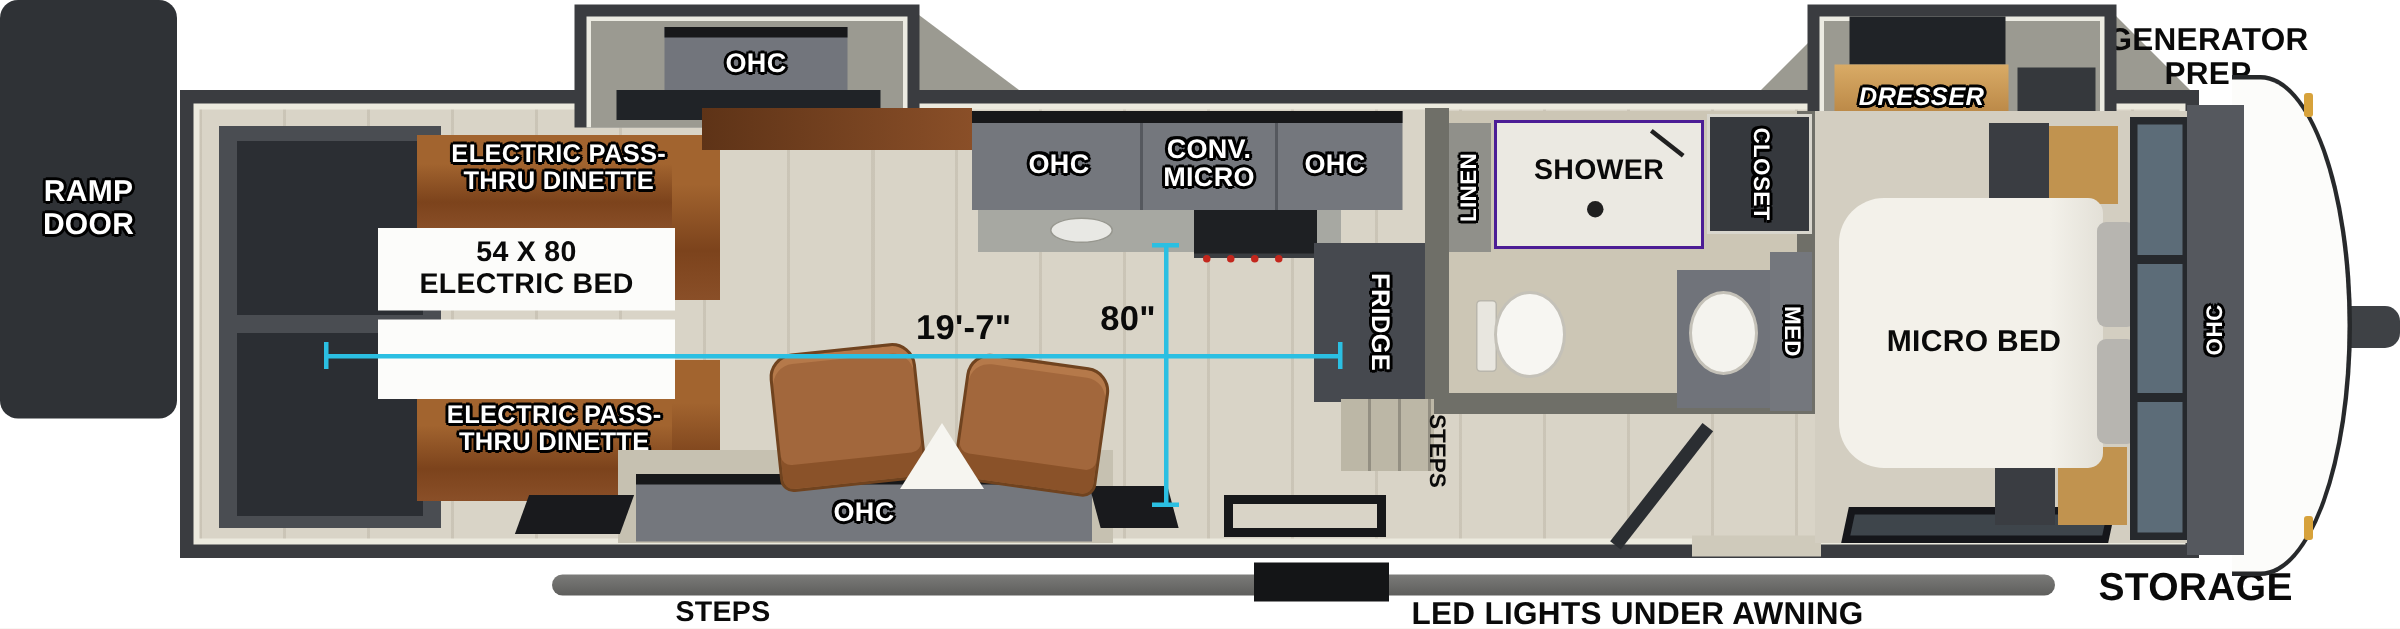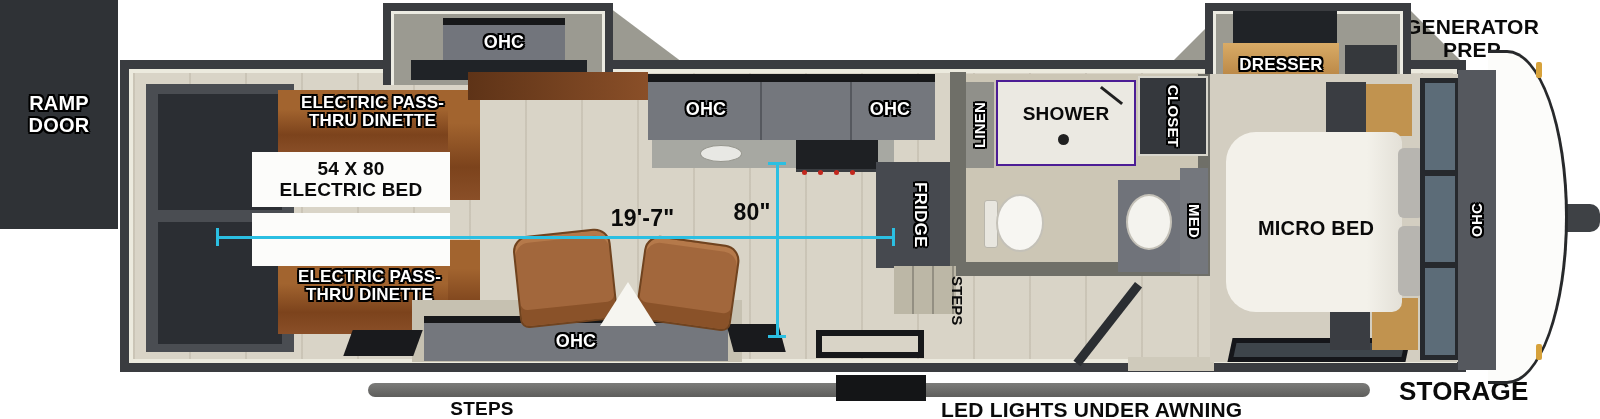--- a/index.html
+++ b/index.html
@@ -10,21 +10,21 @@
   
   .lblw{color:#fff;text-align:center;line-height:1.08;letter-spacing:.2px;
     text-shadow:-1.6px -1.6px 0 #000,1.6px -1.6px 0 #000,-1.6px 1.6px 0 #000,1.6px 1.6px 0 #000,
                 0 -2px 0 #000,0 2px 0 #000,-2px 0 0 #000,2px 0 0 #000;}
   .lblb{color:#0a0a0a;text-align:center;line-height:1.08;letter-spacing:.2px;}
   .vt  {writing-mode:vertical-rl;text-orientation:mixed;}          
   .vtc {writing-mode:vertical-rl;text-orientation:mixed;transform:rotate(180deg);} 
   .cflex{display:flex;align-items:center;justify-content:center;}
 
   
-  .ramp{left:0;top:102;width:118px;height:229px;background:#2f3236;border-radius:0;}
+  .ramp{left:0;top:102;width:118px;height:279px;background:#2f3236;border-radius:12px;}
   .ramp .t{position:static;font-size:20px;width:80px;}
   .wedge-a{left:610px;top:8px;width:88px;height:66px;background:#9b9a91;clip-path:polygon(0 0,100% 100%,0 100%);}
   .wedge-b{left:1160px;top:28px;width:46px;height:46px;background:#9b9a91;clip-path:polygon(100% 0,100% 100%,0 100%);}
   .wedge-c{left:1408px;top:8px;width:56px;height:56px;background:#9b9a91;clip-path:polygon(0 0,100% 100%,0 100%);}
   .awnbar{left:368px;top:383px;width:1002px;height:14px;border-radius:8px;
           background:linear-gradient(#7b7b79,#5e5e5c);}
   .extstep{left:836px;top:375px;width:90px;height:26px;background:#141517;}
   .hitch{left:1560px;top:204px;width:40px;height:28px;background:#3e4145;border-radius:0 10px 10px 0;}
   .genprep{left:1402px;top:16px;width:140px;font-size:21px;}
   .storage{left:1399px;top:377px;width:112px;font-size:26px;}
@@ -35,21 +35,21 @@
   .body{left:120px;top:60px;width:1346px;height:312px;background:#3a3c40;}
   .body .outline{inset:9px;background:#eceade;}
   .body .floor{inset:13px;background-color:#d9d4c7;
     background-image:repeating-linear-gradient(90deg,rgba(115,103,82,.14) 0 2px,transparent 2px 56px);}
 
   
   .so{background:#3a3c40;}
   .so .in1{inset:8px 8px 0 8px;background:#ecebe2;}
   .so .in2{inset:11px 11px 0 11px;background:#9b9a91;}
   .so-rear{left:383px;top:3px;width:230px;height:82px;}
-  .so-bed{left:1205px;top:3px;width:206px;height:88px;}
+  .so-bed{left:1205px;top:3px;width:206px;height:88px;font-style:italic;}
   .ohccab{left:60px;top:15px;width:122px;height:42px;background:#72757c;border-top:7px solid #17181a;font-size:18px;}
   .sowin{left:28px;top:57px;width:176px;height:20px;background:#202327;}
   .bswin{left:28px;top:8px;width:104px;height:32px;background:#202327;}
   .dresser{left:18px;top:40px;width:116px;height:44px;font-size:17px;
            background:linear-gradient(#d9ab66,#b07c3c);}
   .bscab{left:140px;top:42px;width:52px;height:42px;background:#35383c;}
 
   
   .cap{left:1488px;top:50px;width:80px;height:334px;background:#fcfcfa;border:3px solid #27292b;border-left:none;
        border-radius:0 62px 62px 0 / 0 170px 170px 0;}
@@ -205,20 +205,21 @@
   <div class="bedbox bed-u cflex">
     <div class="bedlbl lblb" style="position:static">54 X 80 ELECTRIC BED</div>
   </div>
   <div class="bedbox bed-l"></div>
 
   <div class="entcab"></div>
   <div class="krow">
     <div class="d1"></div>
     <div class="d2"></div>
     <div class="k1 lblw">OHC</div>
+    <div class="k2 lblw">CONV. MICRO</div>
     <div class="k3 lblw">OHC</div>
   </div>
   <div class="counter"></div>
   <div class="ksink"></div>
   <div class="micro"></div>
   <div class="knobs">
       <span></span>
       <span></span>
       <span></span>
       <span></span>

